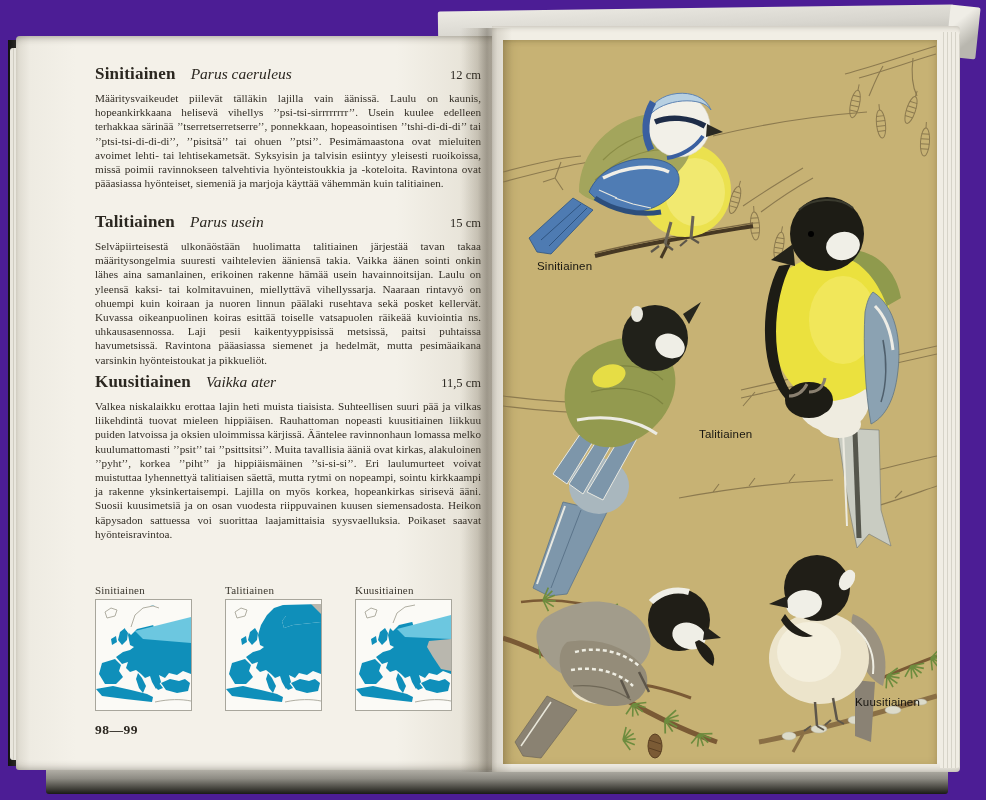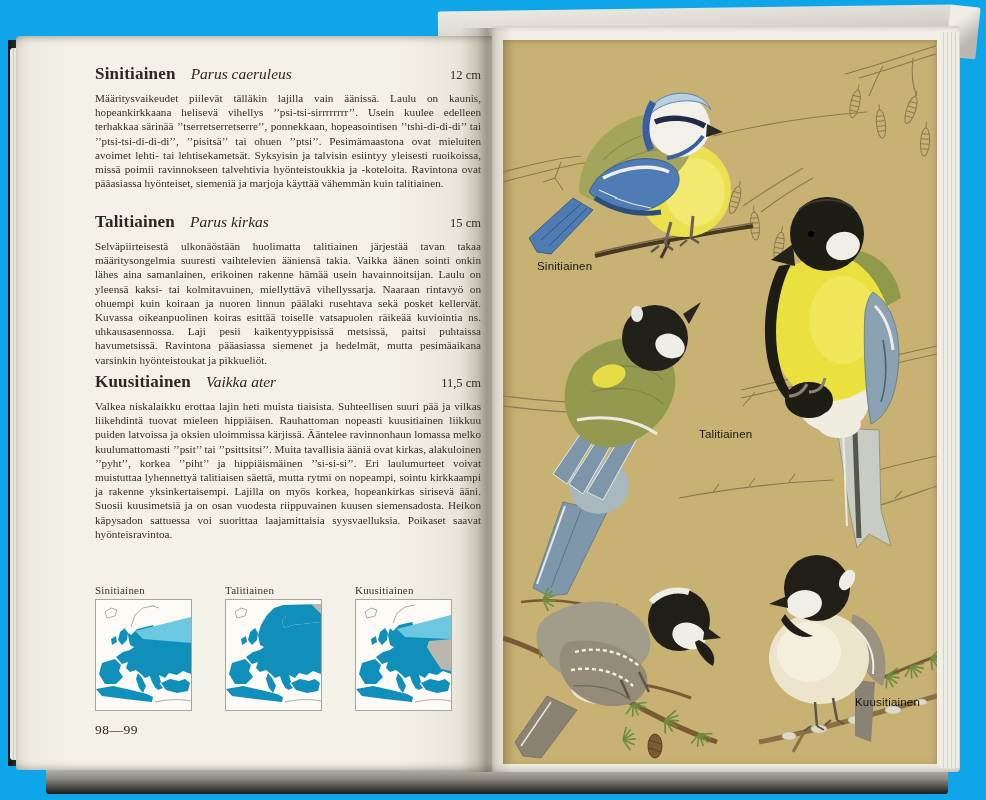--- a/index.html
+++ b/index.html
@@ -1,16 +1,16 @@
 <!DOCTYPE html>
 <html><head>
 <meta charset="utf-8">
 <style>
   html,body{margin:0;padding:0;background:#090908;}
-  .photo{position:relative;width:986px;height:800px;background:#0ea5e9;overflow:hidden;
+  .photo{position:relative;width:986px;height:800px;background:#4c1d95;overflow:hidden;
          font-family:"Liberation Serif",serif;}
   
   .cover-top{position:absolute;left:438px;top:8px;width:516px;height:34px;
     background:linear-gradient(178deg,#eceae3 0%,#d8d6cf 55%,#bdbbb3 100%);
     transform:rotate(-0.8deg);border-radius:2px;}
   .cover-corner{position:absolute;left:948px;top:6px;width:30px;height:52px;
     background:linear-gradient(135deg,#efede6 30%,#b9b7af 70%);transform:rotate(6deg);border-radius:2px;}
   .cover-bottom{position:absolute;left:46px;top:766px;width:902px;height:28px;border-radius:3px;
     background:linear-gradient(to bottom,#c2bfb6 0%,#8d8b83 45%,#3a3933 85%,#191916 100%);}
   .cover-left{position:absolute;left:8px;top:40px;width:14px;height:726px;
@@ -33,21 +33,21 @@
   .species{position:absolute;left:79px;width:386px;}
   .species-head{display:flex;align-items:baseline;}
   .sp-name{font-weight:bold;font-size:17px;letter-spacing:.2px;}
   .sp-latin{font-style:italic;font-size:15.5px;margin-left:15px;text-align:center;}
   .sp-size{margin-left:auto;font-size:12.5px;}
   .sp-body{margin:7px 0 0 0;font-size:11.2px;line-height:14.2px;text-align:justify;color:#332e26;}
   .maps-row{position:absolute;left:79px;top:548px;width:386px;height:130px;}
   .map-unit{position:absolute;top:0;width:97px;}
   .map-label{font-size:11px;color:#3a362d;margin-bottom:3px;letter-spacing:.2px;}
   .map-box{display:block;width:97px;height:112px;}
-  .page-num{position:absolute;left:79px;top:686px;font-size:13.5px;letter-spacing:.5px;color:#2b2720;}
+  .page-num{position:absolute;left:79px;top:686px;font-size:13.5px;letter-spacing:.5px;color:#2b2720;font-weight:bold;}
   
   .plate{position:absolute;left:11px;top:14px;width:434px;height:724px;background:#c7b274;
     background-image:radial-gradient(rgba(255,255,255,.05) 22%,rgba(0,0,0,0) 23%);background-size:4px 4px;
     box-shadow:inset 10px 0 14px -8px rgba(80,65,30,.4), inset -6px 0 8px -6px rgba(80,65,30,.25), inset 0 4px 6px -4px rgba(80,65,30,.3);}
   .plate svg.art{position:absolute;inset:0;}
   .plate-label{position:absolute;font-family:"Liberation Sans",sans-serif;font-size:11.5px;color:#181610;letter-spacing:.2px;}
   .hidden-defs{position:absolute;width:0;height:0;overflow:hidden;}
 </style>
 </head>
 <body>
@@ -89,21 +89,21 @@
           <span class="sp-name">Sinitiainen</span>
           <span class="sp-latin">Parus caeruleus</span>
           <span class="sp-size">12 cm</span>
         </div>
         <p class="sp-body">Määritysvaikeudet piilevät tälläkin lajilla vain äänissä. Laulu on kaunis, hopeankirkkaana helisevä vihellys ’’psi-tsi-sirrrrrrrr’’. Usein kuulee edelleen terhakkaa särinää ’’tserretserretserre’’, ponnekkaan, hopeasointisen ’’tshi-di-di-di’’ tai ’’ptsi-tsi-di-di-di’’, ’’pisitsä’’ tai ohuen ’’ptsi’’. Pesimämaastona ovat mieluiten avoimet lehti- tai lehtisekametsät. Syksyisin ja talvisin esiintyy yleisesti ruoikoissa, missä poimii ravinnokseen talvehtivia hyönteistoukkia ja -koteloita. Ravintona ovat pääasiassa hyönteiset, siemeniä ja marjoja käyttää vähemmän kuin talitiainen.</p>
       </section>
 
       <section class="species" style="top:176px;">
         <div class="species-head">
           <span class="sp-name">Talitiainen</span>
-          <span class="sp-latin">Parus kirkas</span>
+          <span class="sp-latin">Parus usein</span>
           <span class="sp-size">15 cm</span>
         </div>
         <p class="sp-body">Selväpiirteisestä ulkonäöstään huolimatta talitiainen järjestää tavan takaa määritysongelmia suuresti vaihtelevien ääniensä takia. Vaikka äänen sointi onkin lähes aina samanlainen, erikoinen rakenne hämää usein havainnoitsijan. Laulu on yleensä kaksi- tai kolmitavuinen, miellyttävä vihellyssarja. Naaraan rintavyö on ohuempi kuin koiraan ja nuoren linnun päälaki rusehtava sekä posket kellervät. Kuvassa oikeanpuolinen koiras esittää toiselle vatsapuolen räikeää kuviointia ns. uhkausasennossa. Laji pesii kaikentyyppisissä metsissä, paitsi puhtaissa havumetsissä. Ravintona pääasiassa siemenet ja hedelmät, mutta pesimäaikana varsinkin hyönteistoukat ja pikkueliöt.</p>
       </section>
 
       <section class="species" style="top:336px;">
         <div class="species-head">
           <span class="sp-name">Kuusitiainen</span>
           <span class="sp-latin">Vaikka ater</span>
           <span class="sp-size">11,5 cm</span>

